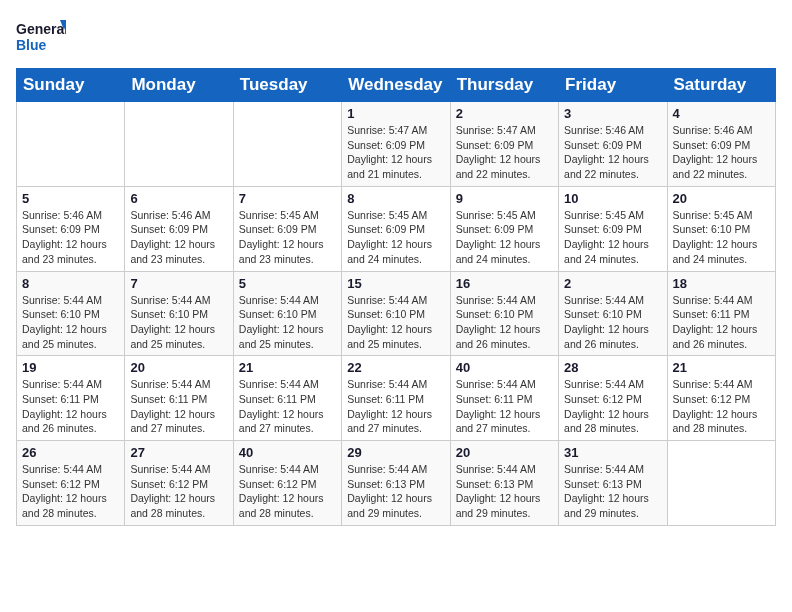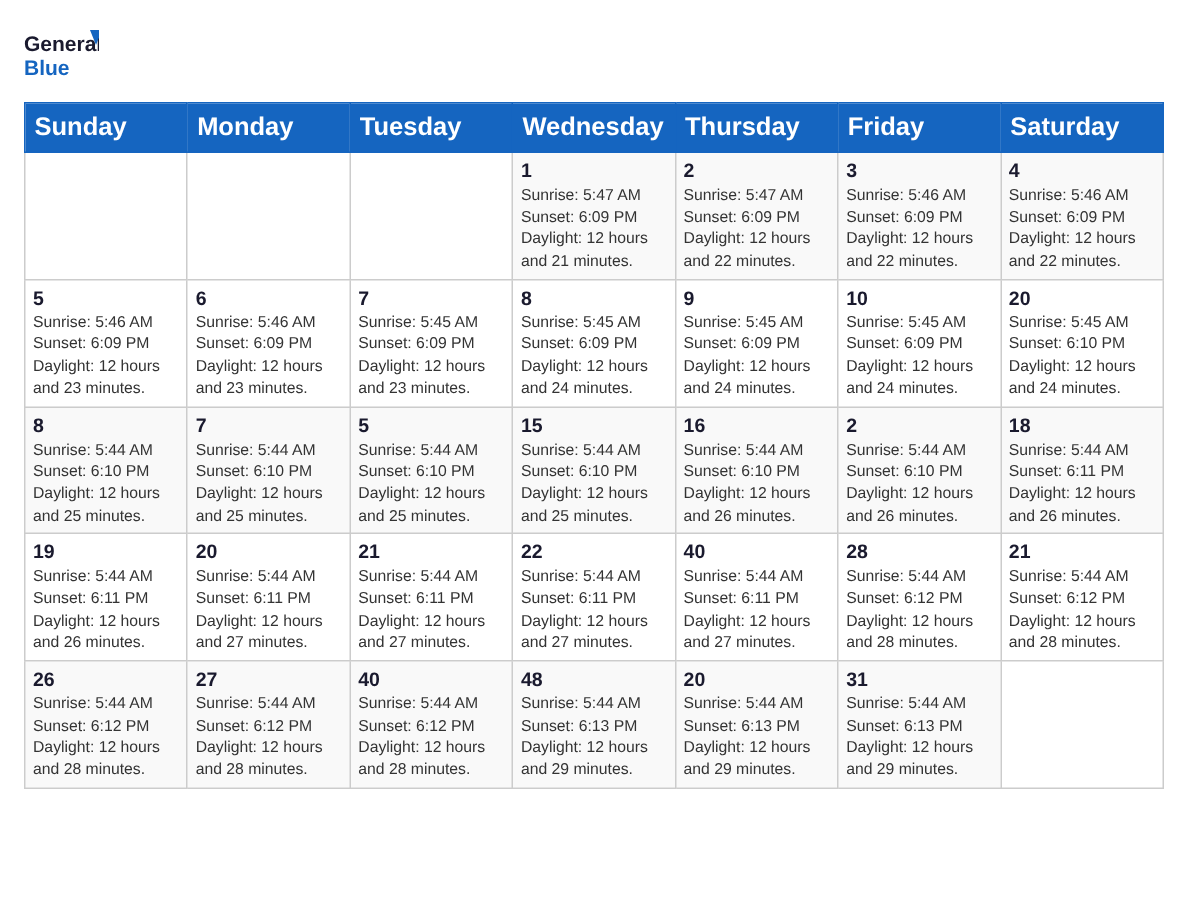--- a/index.html
+++ b/index.html
@@ -282,21 +282,21 @@
 Sunset: 6:12 PM
 Daylight: 12 hours and 28 minutes.</div>
         </td>
         <td>
           <span class="day-number">40</span>
           <div class="day-info" style="white-space: pre-line;">Sunrise: 5:44 AM
 Sunset: 6:12 PM
 Daylight: 12 hours and 28 minutes.</div>
         </td>
         <td>
-          <span class="day-number">48</span>
+          <span class="day-number">29</span>
           <div class="day-info" style="white-space: pre-line;">Sunrise: 5:44 AM
 Sunset: 6:13 PM
 Daylight: 12 hours and 29 minutes.</div>
         </td>
         <td>
           <span class="day-number">20</span>
           <div class="day-info" style="white-space: pre-line;">Sunrise: 5:44 AM
 Sunset: 6:13 PM
 Daylight: 12 hours and 29 minutes.</div>
         </td>

